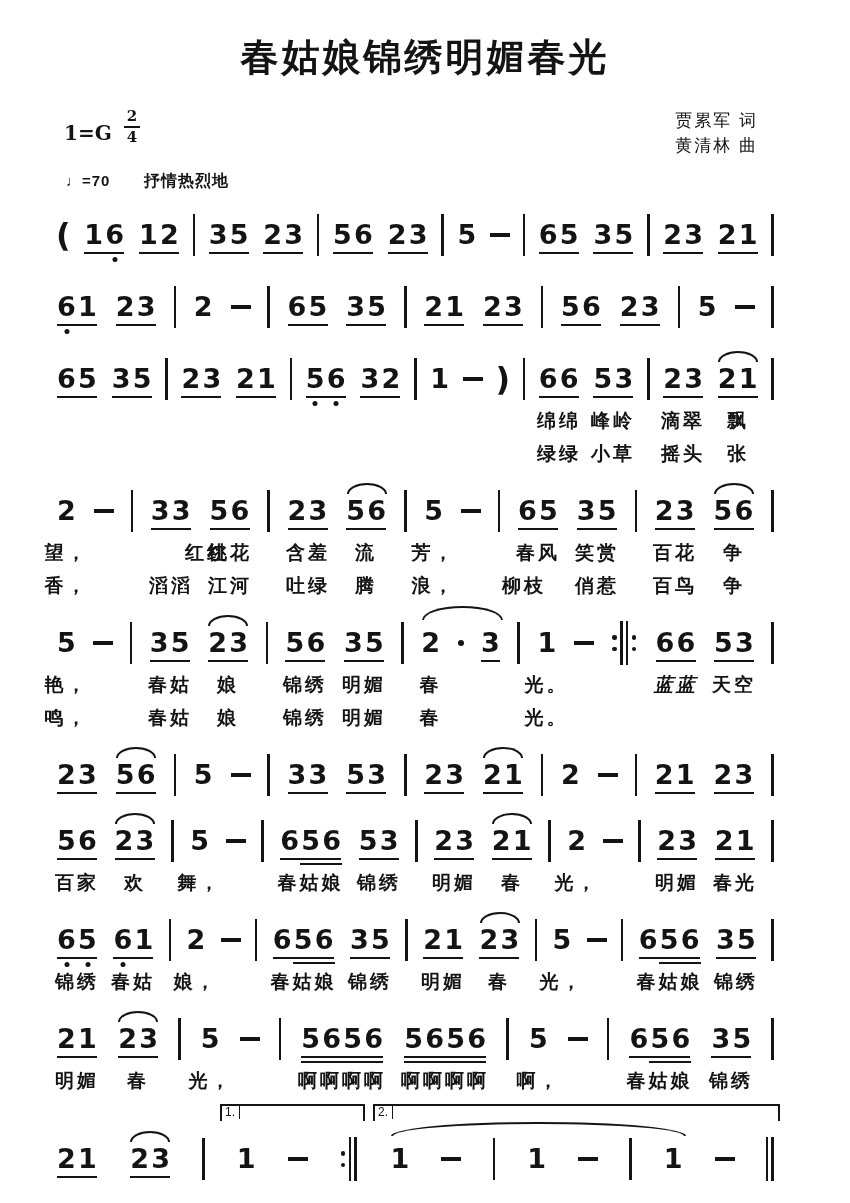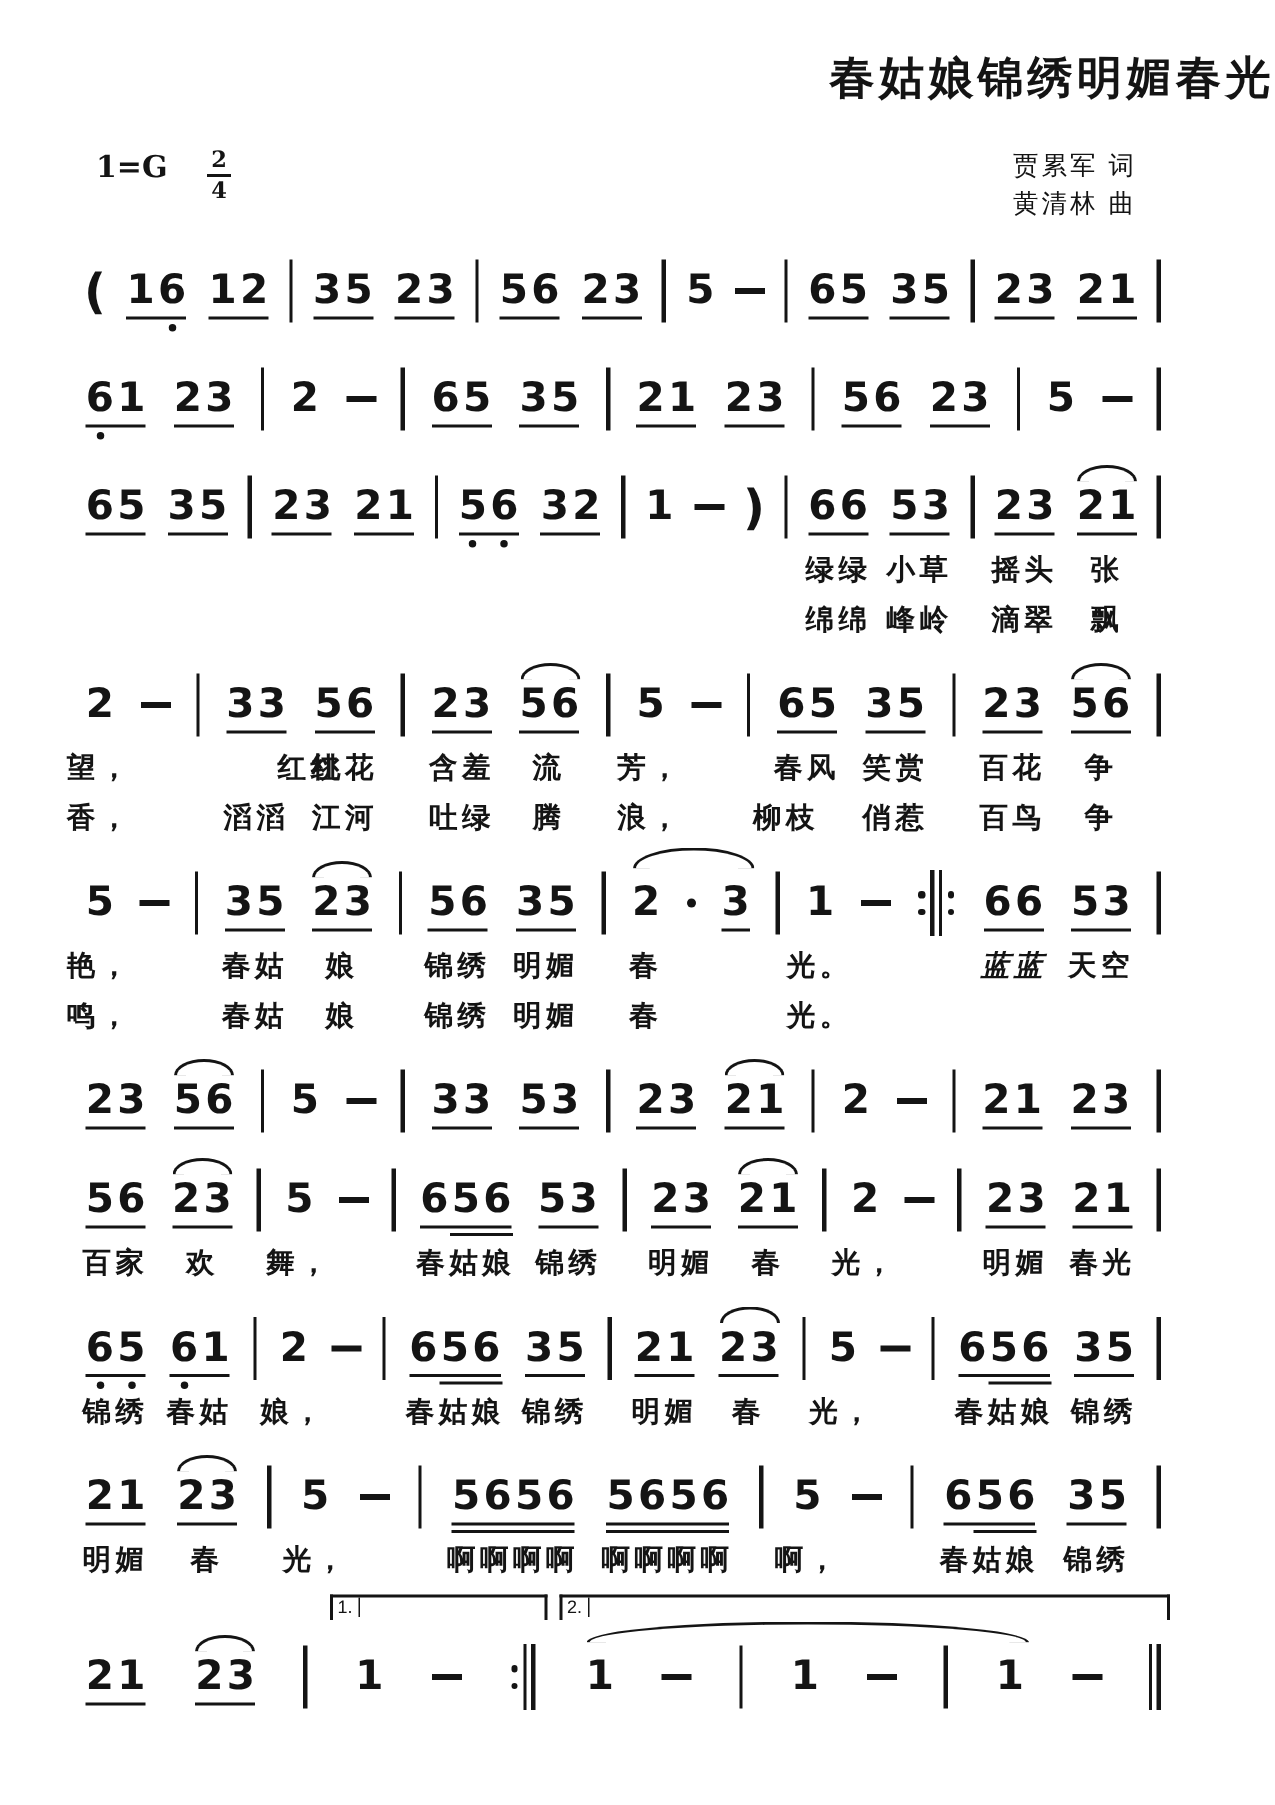--- a/index.html
+++ b/index.html
@@ -1,19 +1,19 @@
 <!DOCTYPE html>
 <html><head>
 <meta charset="utf-8">
 <style>
   html,body{margin:0;padding:0;background:#fff;color:#141414;}
   body{width:850px;height:1203px;overflow:hidden;font-family:"Liberation Sans",sans-serif;padding-top:26px;box-sizing:border-box;}
-  .title{text-align:right;font-size:30px;font-weight:bold;letter-spacing:3px;margin:6px 0 26px;}
+  .title{text-align:center;font-size:38px;font-weight:bold;letter-spacing:3px;margin:6px 0 26px;}
   .meta{display:flex;justify-content:space-between;align-items:flex-start;padding:0 92px 0 64px;height:56px;}
-  .keysig{display:flex;align-items:flex-start;gap:26px;font:bold 20px "DejaVu Serif",serif;}
+  .keysig{display:flex;align-items:flex-end;gap:12px;font:bold 20px "DejaVu Serif",serif;}
   .frac{display:inline-flex;flex-direction:column;align-items:center;line-height:1;font-size:15px;font-weight:bold;}
   .frac .num{border-bottom:2px solid #141414;padding:0 3px 2px;}
   .frac .den{padding-top:2px;}
   .credits{font-size:17px;text-align:right;line-height:1.45;letter-spacing:2px;}
   .tempo{padding:6px 0 4px 66px;font-weight:bold;font-size:16px;letter-spacing:1px;}
   .tempo span:first-child{margin-right:28px;font-size:15px;}
   .score{padding:4px 76px 0 56px;}
   .line{position:relative;padding-top:13px;margin-bottom:9px;}
   .line.l-novocal{margin-bottom:15px;}
   .line.l-volta{padding-top:34px;}
@@ -50,20 +50,24 @@
       <span class="frac">
         <span class="num">2</span>
         <span class="den">4</span>
       </span>
     </div>
     <div class="credits">
       <div>贾累军 词</div>
       <div>黄清林 曲</div>
     </div>
   </div>
+  <div class="tempo">
+    <span>♩=70</span>
+    <span>抒情热烈地</span>
+  </div>
   <div class="score">
       <div class="line l-novocal">
         <div class="notes">
           <span class="paren">(</span>
           <span class="grp">
             <span class="ch">1</span>
             <span class="ch">6</span>
             <i class="ul" style="bottom: -4px;"></i>
             <i class="lod" style="left: 75%; bottom: -12px;"></i>
           </span>
@@ -242,32 +246,32 @@
             <span class="ch">3</span>
             <i class="ul" style="bottom: -4px;"></i>
           </span>
           <span class="grp">
             <span class="ch">2</span>
             <span class="ch">1</span>
             <i class="ul" style="bottom: -4px;"></i>
             <i class="arc" style="left: 3%; width: 86%;"></i>
           </span>
           <span class="bar"></span>
+        </div>
+        <div class="lyrow" style="position: relative;">
+          <span class="lyr" style="left: 503px;">绵绵</span>
+          <span class="lyr" style="left: 557px;">峰岭</span>
+          <span class="lyr" style="left: 627px;">滴翠</span>
+          <span class="lyr" style="left: 682px;">飘</span>
         </div>
         <div class="lyrow" style="position: relative;">
           <span class="lyr" style="left: 503px;">绿绿</span>
           <span class="lyr" style="left: 557px;">小草</span>
           <span class="lyr" style="left: 627px;">摇头</span>
           <span class="lyr" style="left: 682px;">张</span>
-        </div>
-        <div class="lyrow" style="position: relative;">
-          <span class="lyr" style="left: 503px;">绵绵</span>
-          <span class="lyr" style="left: 557px;">峰岭</span>
-          <span class="lyr" style="left: 627px;">滴翠</span>
-          <span class="lyr" style="left: 682px;">飘</span>
         </div>
       </div>
       <div class="line">
         <div class="notes">
           <span class="grp">
             <span class="ch">2</span>
           </span>
           <span class="dash"></span>
           <span class="bar"></span>
           <span class="grp">

